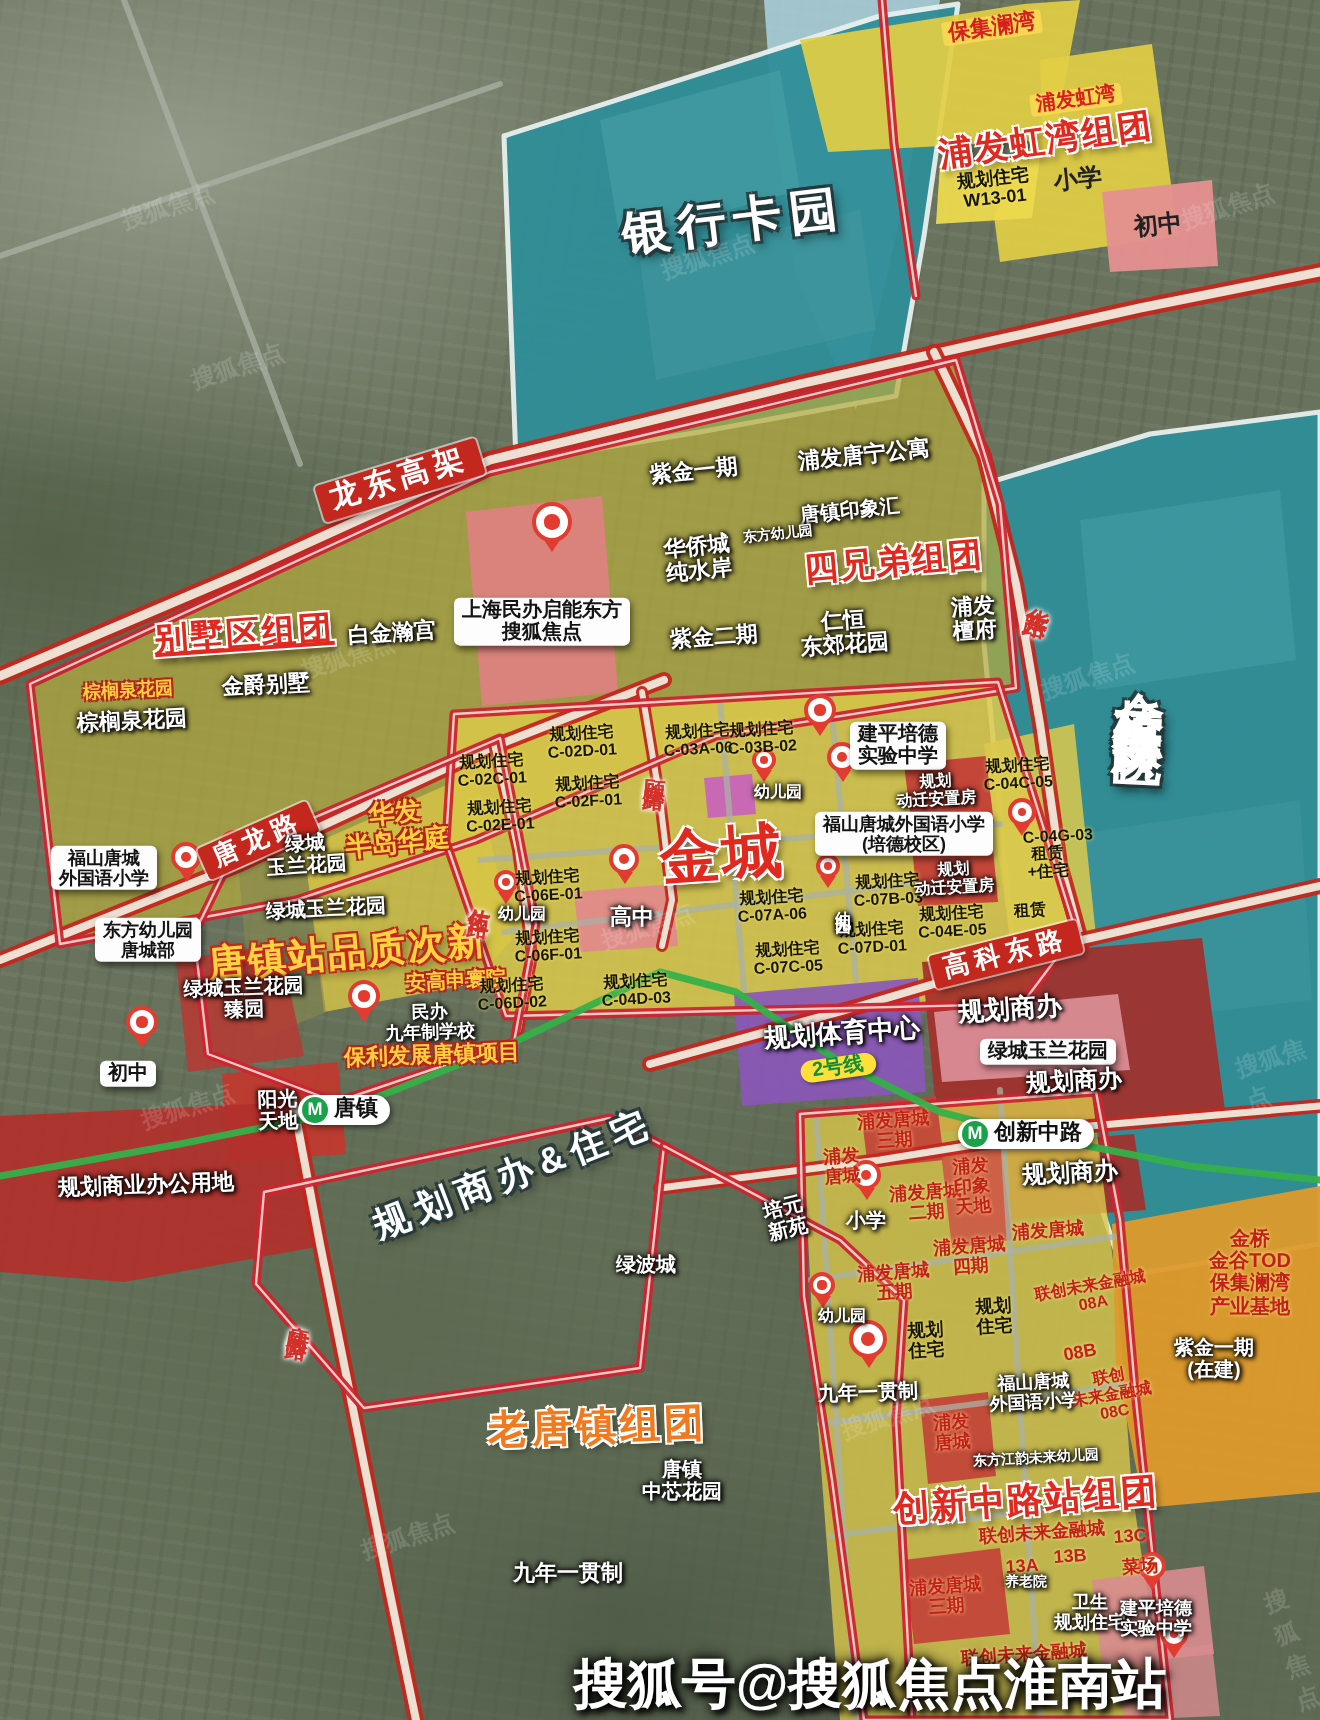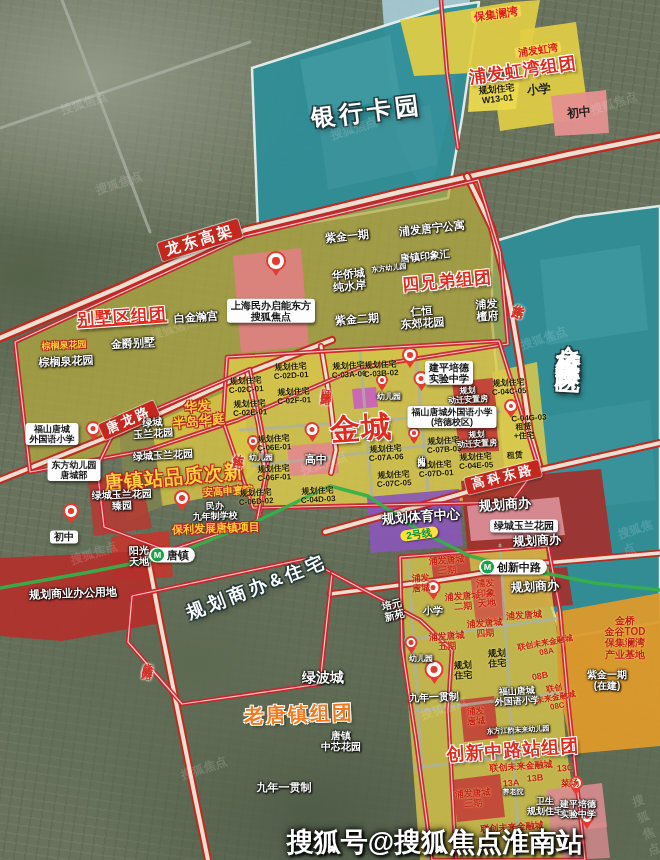--- a/index.html
+++ b/index.html
@@ -303,21 +303,21 @@
       <div class="lb white" style="left: 513px; top: 792px; font-size: 7px; --r: 0deg;"><span>养老院</span></div>
       <div class="lb white" style="left: 545px; top: 806px; font-size: 9px; --r: 0deg;"><span>卫生
 规划住宅</span></div>
       <div class="lb white" style="left: 578px; top: 809px; font-size: 9px; --r: 0deg;"><span>建平培德
 实验中学</span></div>
       <div class="lb redtext" style="left: 512px; top: 827px; font-size: 9px; --r: -4deg;"><span>联创未来金融城</span></div>
       <div class="lb title-orange" style="left: 299px; top: 714px; font-size: 20px; --r: -2deg;"><span>老唐镇组团</span></div>
       <div class="lb white" style="left: 341px; top: 741px; font-size: 10px; --r: 0deg;"><span>唐镇
 中芯花园</span></div>
       <div class="lb white" style="left: 284px; top: 787px; font-size: 11px; --r: 0deg;"><span>九年一贯制</span></div>
-      <div class="lb white" style="left: 323px; top: 678px; font-size: 14px; --r: 0deg;"><span>绿波城</span></div>
+      <div class="lb white" style="left: 323px; top: 633px; font-size: 10px; --r: 0deg;"><span>绿波城</span></div>
       <div class="lb white" style="left: 393px; top: 610px; font-size: 10px; --r: -14deg;"><span>培元
 新苑</span></div>
       <div class="lb zonetitle-white" style="left: 257px; top: 587px; font-size: 18px; --r: -21deg;"><span>规划商办&amp;住宅</span></div>
       <div class="lb redroad vert" style="left: 150px; top: 658px; font-size: 11px; --r: 10deg;"><span>唐陆公路</span></div>
       <div class="lb white" style="left: 73px; top: 593px; font-size: 11px; --r: -2deg;"><span>规划商业办公用地</span></div>
       <div class="pin" style="left: 276px; top: 276px;">
         <div class="head" style="width: 16px; height: 16px;">
           <div class="dot"></div>
         </div>
         <div class="tail"></div>

